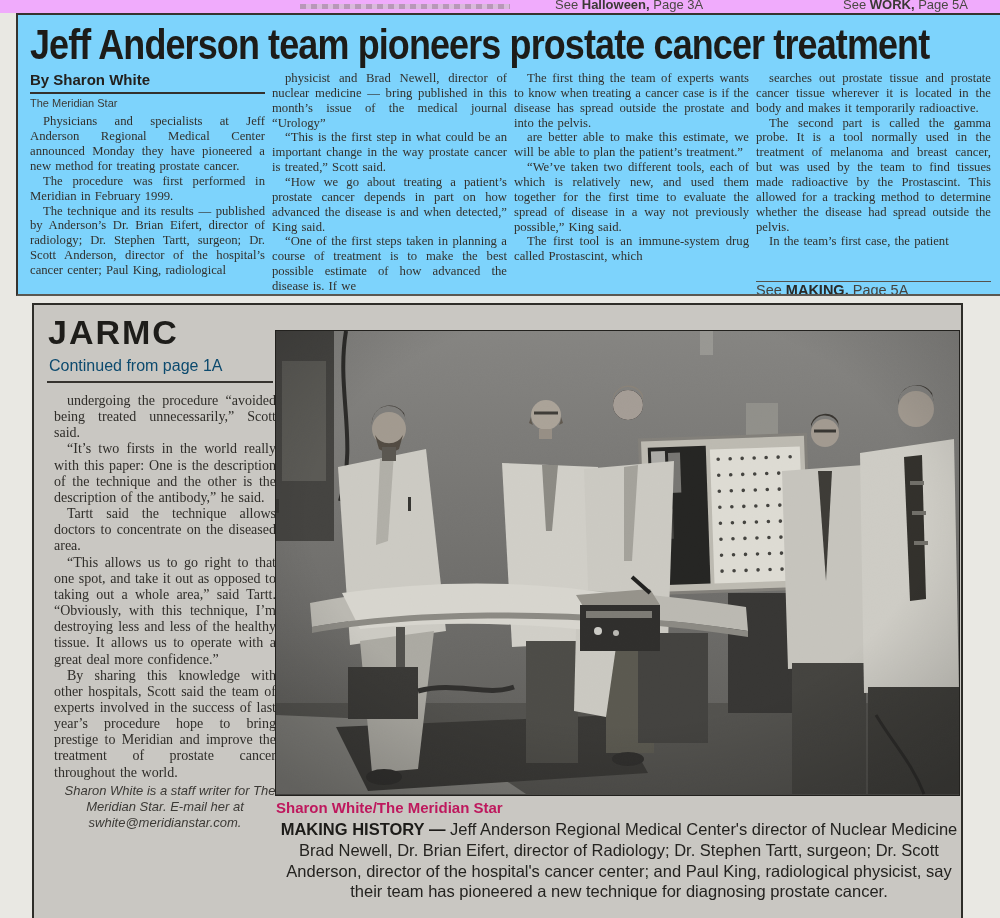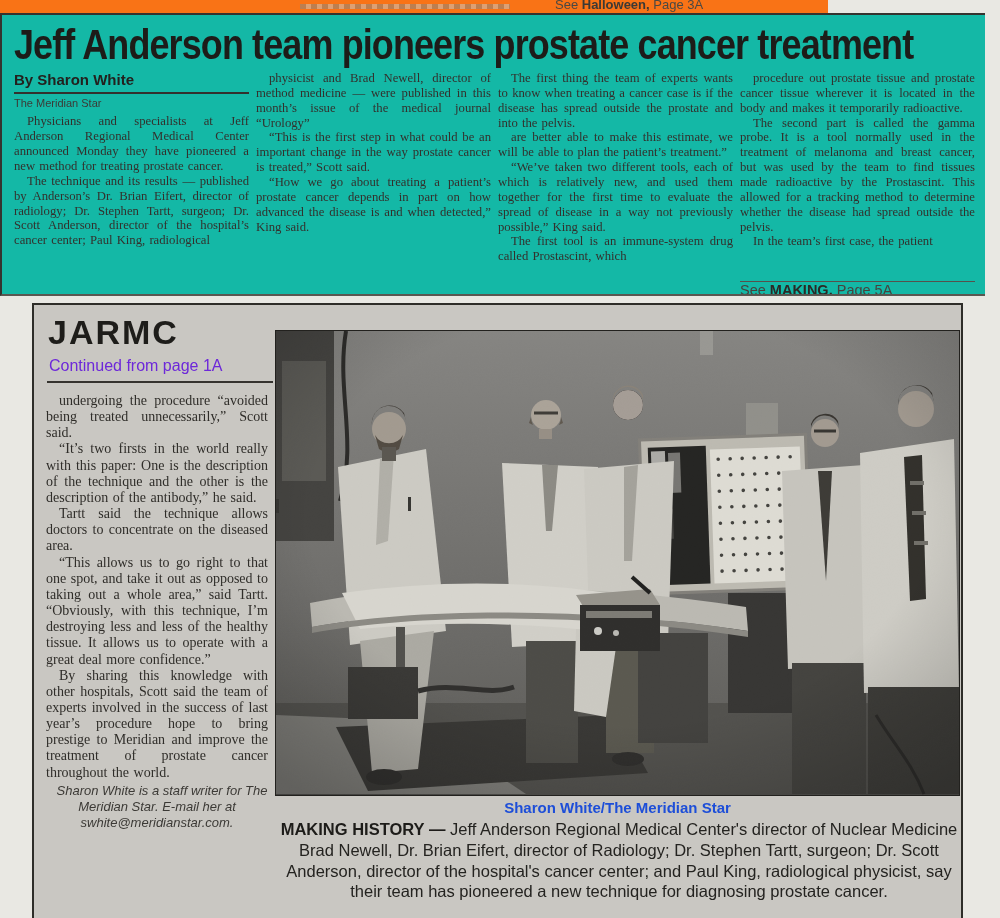--- a/index.html
+++ b/index.html
@@ -1,60 +1,60 @@
 <!DOCTYPE html>
 <html><head>
 <meta charset="utf-8">
 <style>
   html,body{margin:0;padding:0;}
   body{width:1000px;height:918px;background:#edece8;font-family:"Liberation Sans",sans-serif;}
   .page{position:relative;width:1000px;height:918px;overflow:hidden;background:#e9e8e3;}
 
   
-  .topstrip{position:absolute;left:0;top:0;width:828px;height:13px;background:#f97316;overflow:hidden;color:#4a4843;}
+  .topstrip{position:absolute;left:0;top:0;width:1000px;height:13px;background:#f0abfc;overflow:hidden;color:#4a4843;}
   .frag{position:absolute;top:-3px;font-size:13px;white-space:nowrap;}
   .frag-smudge{position:absolute;left:300px;top:4px;width:210px;height:5px;background:repeating-linear-gradient(90deg,#8a8880 0 6px,#c6c5c0 6px 11px);opacity:.55;}
   .frag-mid{left:555px;}
   .frag-right{left:843px;}
   .frag b{font-weight:bold;color:#3b3935;}
 
   
-  .topblock{position:absolute;left:0;top:13px;width:985px;height:283px;background:#14b8a6;
+  .topblock{position:absolute;left:16px;top:13px;width:985px;height:283px;background:#7dd3fc;
     border-left:2px solid #35332f;border-top:2px solid #35332f;border-bottom:2px solid #5a5751;
     box-sizing:border-box;padding:4px 10px 0 12px;overflow:hidden;}
   .headline{font-weight:bold;font-size:42px;letter-spacing:-1px;color:#1d1c19;white-space:nowrap;
     transform:scaleX(.855);transform-origin:left center;margin:2px 0 2px 0;}
   .cols{display:flex;gap:7px;height:228px;overflow:hidden;}
   .col{flex:1;font-family:"Liberation Serif",serif;font-size:12.7px;line-height:1.17;color:#33312d;
     text-align:justify;overflow:hidden;display:flex;flex-direction:column;}
   .col p{margin:0;text-indent:13px;word-spacing:1px;}
   .byline{font-family:"Liberation Sans",sans-serif;font-weight:bold;font-size:15px;color:#23211e;}
   .byrule{height:2px;background:#33312d;margin:3px 0 3px 0;}
   .source{font-family:"Liberation Sans",sans-serif;font-size:11px;color:#3c3a36;margin-bottom:5px;}
   .jump{margin-top:auto;font-family:"Liberation Sans",sans-serif;font-size:14.5px;color:#45433e;padding-top:4px;}
   .jumprule{height:1.5px;background:#55524c;margin-top:6px;}
   .jump b{color:#2a2926;}
 
   
   .botblock{position:absolute;left:32px;top:303px;width:931px;height:680px;background:#c9c7c2;
     border:2px solid #2e2d29;box-sizing:border-box;overflow:hidden;}
   .slug{position:absolute;left:14px;top:8px;font-weight:bold;font-size:34px;letter-spacing:2px;color:#1e1d1a;}
-  .continued{position:absolute;left:15px;top:52px;font-size:16px;color:#6d28d9;}
+  .continued{position:absolute;left:15px;top:52px;font-size:16px;color:#0c4a6e;}
   .contrule{position:absolute;left:13px;top:76px;width:226px;height:2px;background:#35332f;}
-  .leftcol{position:absolute;left:12px;top:88px;width:222px;height:512px;overflow:hidden;
+  .leftcol{position:absolute;left:20px;top:88px;width:222px;height:512px;overflow:hidden;
     font-family:"Liberation Serif",serif;font-size:14px;line-height:1.155;color:#2f2d29;text-align:justify;}
   .leftcol p{margin:0;text-indent:13px;word-spacing:1px;}
   .shirttail{font-family:"Liberation Sans",sans-serif;font-style:italic;font-size:13px;line-height:1.25;
     color:#3c3a36;text-indent:10px;margin-top:2px;text-align:center;}
 
   
   .photo{position:absolute;left:242px;top:26px;width:683px;height:464px;background:#6e6d6a;
     outline:1px solid #22211e;overflow:hidden;}
-  .credit{position:absolute;left:242px;top:494px;width:683px;text-align:center;
-    font-weight:bold;font-size:15px;color:#1d4ed8;}
+  .credit{position:absolute;left:242px;top:494px;width:683px;text-align:left;
+    font-weight:bold;font-size:15px;color:#be185d;}
   .caption{position:absolute;left:242px;top:514px;width:686px;font-size:16.5px;line-height:1.26;
     color:#242320;text-align:center;}
   .caption b{color:#1d1c19;}
 </style>
 </head>
 <body>
 
 <div class="page">
 
   <div class="topstrip">
@@ -64,35 +64,37 @@
   </div>
 
   <div class="topblock">
     <div class="headline">Jeff Anderson team pioneers prostate cancer treatment</div>
     <div class="cols">
       <div class="col">
         <div class="byline">By Sharon White</div>
         <div class="byrule"></div>
         <div class="source">The Meridian Star</div>
         <p>Physicians and specialists at Jeff Anderson Regional Medical Center announced Monday they have pioneered a new method for treating prostate cancer.</p>
+        <p>The procedure was first performed in Meridian in February 1999.</p>
         <p>The technique and its results — published by Anderson’s Dr. Brian Eifert, director of radiology; Dr. Stephen Tartt, surgeon; Dr. Scott Anderson, director of the hospital’s cancer center; Paul King, radiological</p>
       </div>
       <div class="col">
-        <p>physicist and Brad Newell, director of method medicine — were published in this month’s issue of the medical journal “Urology”</p>
+        <p>physicist and Brad Newell, director of nuclear medicine — bring published in this month’s issue of the medical journal “Urology”</p>
         <p>“This is the first step in what could be an important change in the way prostate cancer is treated,” Scott said.</p>
         <p>“How we go about treating a patient’s prostate cancer depends in part on how advanced the disease is and when detected,” King said.</p>
+        <p>“One of the first steps taken in planning a course of treatment is to make the best possible estimate of how advanced the disease is. If we</p>
       </div>
       <div class="col">
         <p>The first thing the team of experts wants to know when treating a cancer case is if the disease has spread outside the prostate and into the pelvis.</p>
         <p>are better able to make this estimate, we will be able to plan the patient’s treatment.”</p>
         <p>“We’ve taken two different tools, each of which is relatively new, and used them together for the first time to evaluate the spread of disease in a way not previously possible,” King said.</p>
         <p>The first tool is an immune-system drug called Prostascint, which</p>
       </div>
       <div class="col">
-        <p>procedure out prostate tissue and prostate cancer tissue wherever it is located in the body and makes it temporarily radioactive.</p>
+        <p>searches out prostate tissue and prostate cancer tissue wherever it is located in the body and makes it temporarily radioactive.</p>
         <p>The second part is called the gamma probe. It is a tool normally used in the treatment of melanoma and breast cancer, but was used by the team to find tissues made radioactive by the Prostascint. This allowed for a tracking method to determine whether the disease had spread outside the pelvis.</p>
         <p>In the team’s first case, the patient</p>
         <div class="jump">
           <div class="jumprule"></div>
           <span>See </span><b>MAKING,</b><span> Page 5A</span>
         </div>
       </div>
     </div>
   </div>
 

